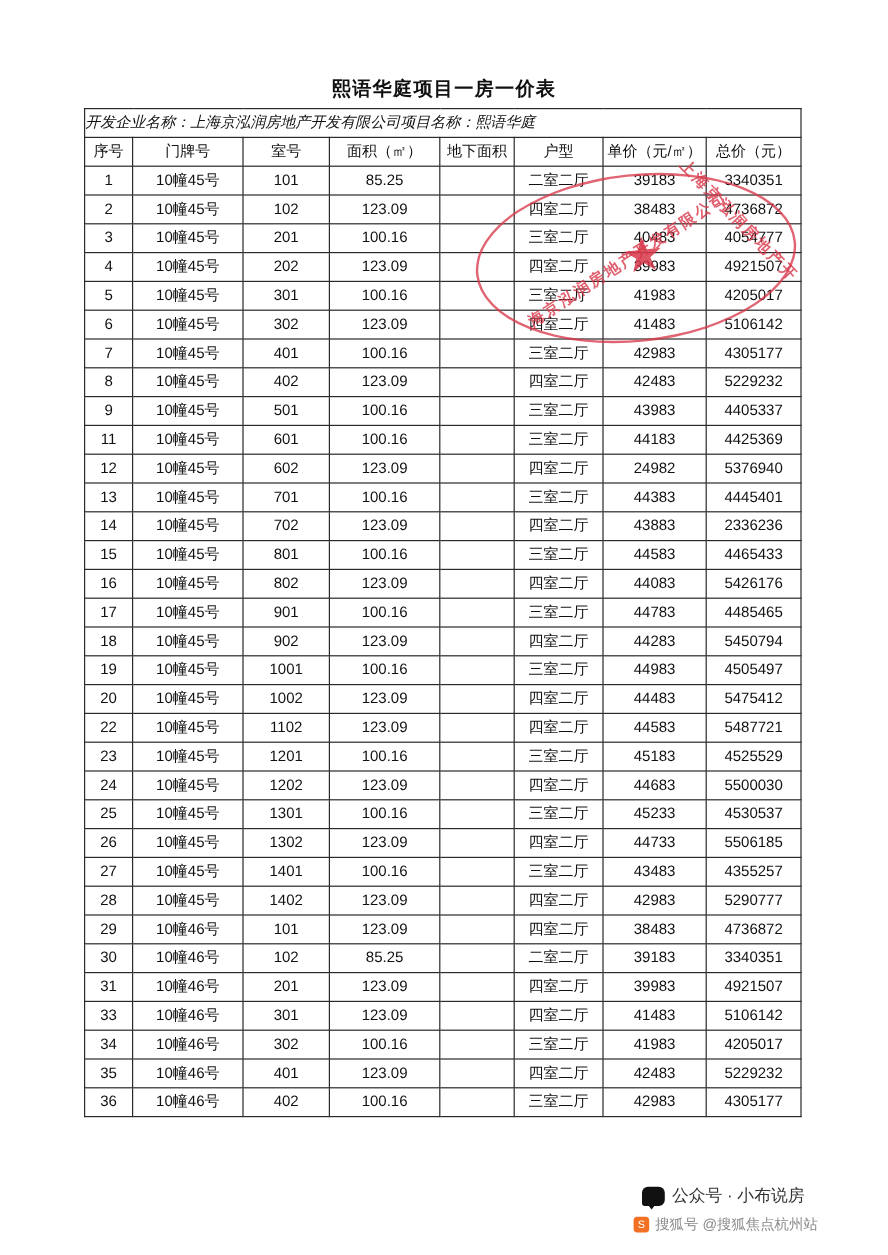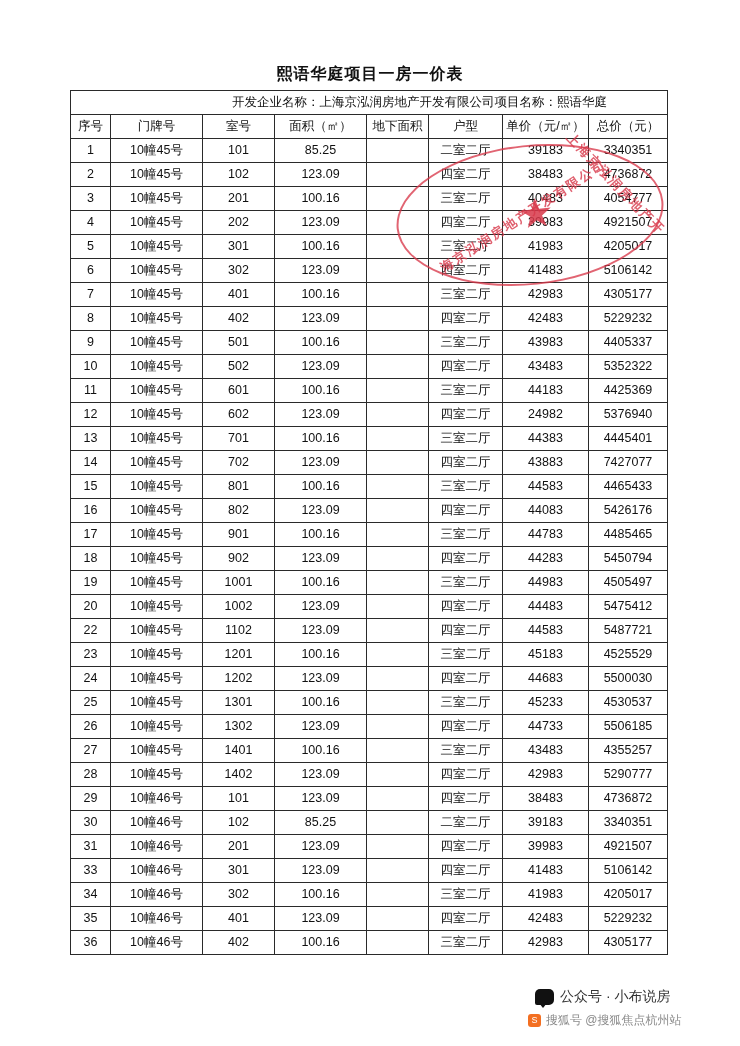--- a/index.html
+++ b/index.html
@@ -51,22 +51,23 @@
   }
   .meta-row td{
     text-align:left;
     height:28px;
     font-size:12.5px;
     padding-left:8px;
     position:relative;
   }
   .meta-inner{
     display:flex;
-    justify-content:flex-end;
+    justify-content:flex-start;
     padding-right:60px;
+    font-style:italic;
   }
 
   
   col.c-idx{width:40px;}
   col.c-door{width:92px;}
   col.c-room{width:72px;}
   col.c-area{width:92px;}
   col.c-under{width:62px;}
   col.c-type{width:74px;}
   col.c-unit{width:86px;}
@@ -291,30 +292,20 @@
             <td>9</td>
             <td>10幢45号</td>
             <td>501</td>
             <td>100.16</td>
             <td></td>
             <td>三室二厅</td>
             <td>43983</td>
             <td>4405337</td>
           </tr>
           <tr>
-            <td>10</td>
-            <td>10幢45号</td>
-            <td>502</td>
-            <td>123.09</td>
-            <td></td>
-            <td>四室二厅</td>
-            <td>43483</td>
-            <td>5352322</td>
-          </tr>
-          <tr>
             <td>11</td>
             <td>10幢45号</td>
             <td>601</td>
             <td>100.16</td>
             <td></td>
             <td>三室二厅</td>
             <td>44183</td>
             <td>4425369</td>
           </tr>
           <tr>
@@ -338,21 +329,21 @@
             <td>4445401</td>
           </tr>
           <tr>
             <td>14</td>
             <td>10幢45号</td>
             <td>702</td>
             <td>123.09</td>
             <td></td>
             <td>四室二厅</td>
             <td>43883</td>
-            <td>7427077</td>
+            <td>2336236</td>
           </tr>
           <tr>
             <td>15</td>
             <td>10幢45号</td>
             <td>801</td>
             <td>100.16</td>
             <td></td>
             <td>三室二厅</td>
             <td>44583</td>
             <td>4465433</td>

